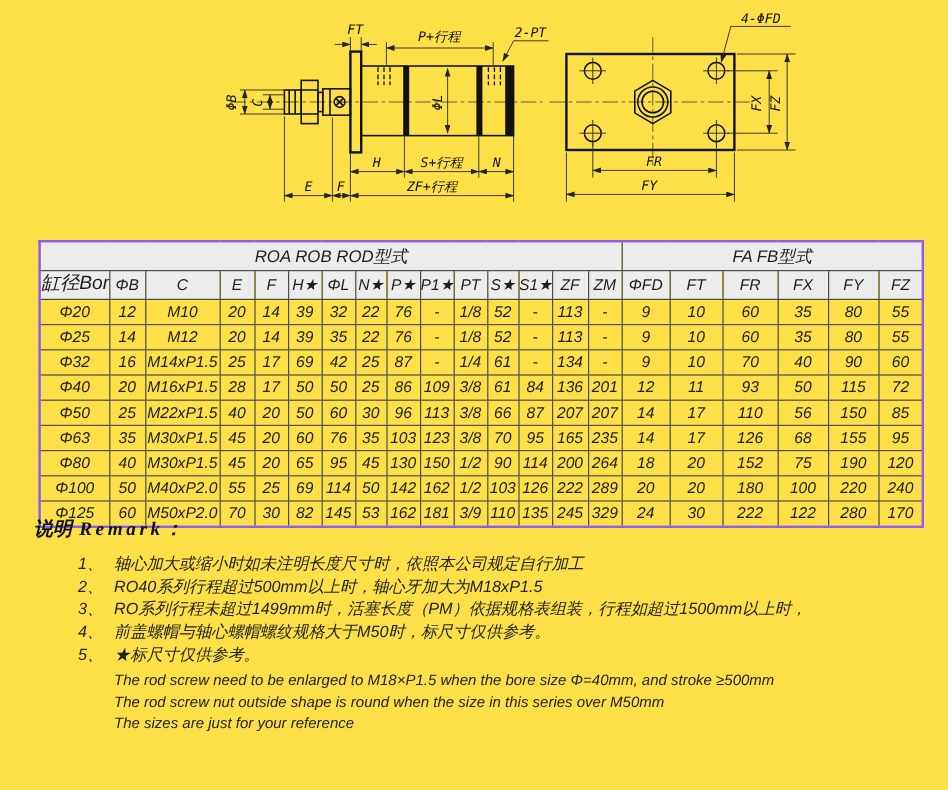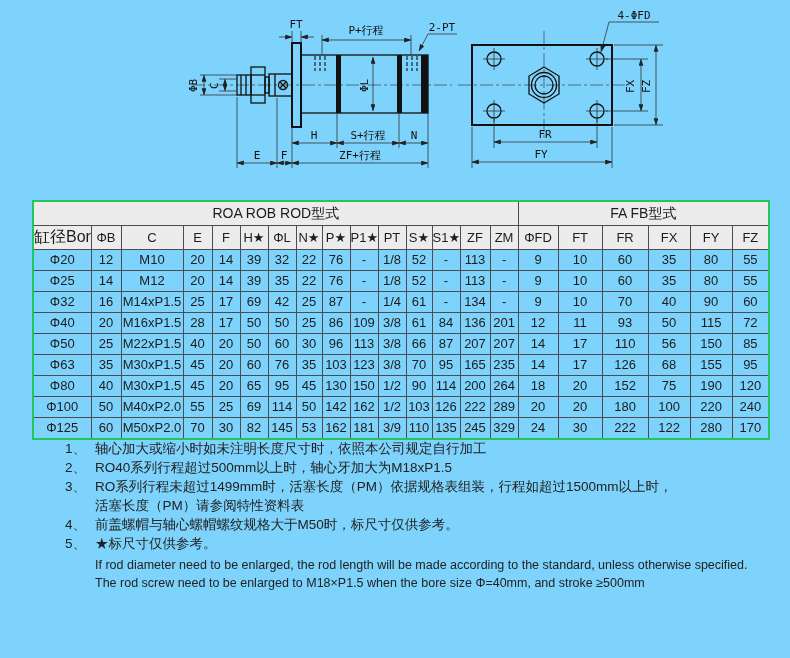--- a/index.html
+++ b/index.html
@@ -1,32 +1,32 @@
 <!DOCTYPE html>
 <html><head>
 <meta charset="utf-8">
 <style>
   html,body{margin:0;padding:0;background:#fff;}
-  .page{position:relative;width:790px;height:658px;background:#7dd3fc;
-        font-family:"Liberation Sans",sans-serif;color:#1c1c1c;overflow:hidden;}
+  .page{position:relative;width:790px;height:658px;background:#fde047;
+        font-family:"Liberation Sans",sans-serif;color:#1c1c1c;overflow:hidden;font-style:italic;}
 
   
   .drawing{position:absolute;left:0;top:0;}
   .geo{stroke:#111;stroke-width:1.3;fill:none;}
   .geo-thick{stroke:#111;stroke-width:2;fill:none;}
   .geo-fill{fill:#111;stroke:none;}
   .dim{stroke:#333;stroke-width:0.8;fill:none;}
   .cl{stroke:#444;stroke-width:0.7;fill:none;stroke-dasharray:13 3 3 3;}
   .portdash{stroke:#111;stroke-width:1.1;fill:none;stroke-dasharray:4 2;}
   .dtext{font-family:"DejaVu Sans Mono","DejaVu Sans",monospace;font-size:11px;fill:#111;}
 
   
   table.dim-table{position:absolute;left:32px;top:200px;width:736px;
     border-collapse:collapse;table-layout:fixed;
-    border:2px solid #22c55e;}
+    border:2px solid #8b5cf6;}
   table.dim-table th,table.dim-table td{
     border:1px solid #4d4d4d;text-align:center;vertical-align:middle;
     padding:0;font-size:13px;font-weight:normal;height:20px;line-height:1.05;
     white-space:nowrap;overflow:hidden;}
   table.dim-table thead th{background:#ececec;height:23px;}
   table.dim-table thead th.group-th{font-size:14px;}
   table.dim-table td.bore-cell{font-size:13px;}
   table.dim-table th.bore-head{font-size:16px;}
 
   
@@ -449,45 +449,45 @@
           <td>30</td>
           <td>222</td>
           <td>122</td>
           <td>280</td>
           <td>170</td>
         </tr>
       </tbody>
   </table>
 
   <div class="remark">
+    <div class="remark-heading">
+      <span>说明</span><span class="en">Remark：</span>
+    </div>
     <div class="cn-list">
         <div class="cn-item">
           <span class="cn-num">1、</span>
           <span class="cn-text">轴心加大或缩小时如未注明长度尺寸时，依照本公司规定自行加工</span>
         </div>
         <div class="cn-item">
           <span class="cn-num">2、</span>
           <span class="cn-text">RO40系列行程超过500mm以上时，轴心牙加大为M18xP1.5</span>
         </div>
         <div class="cn-item">
           <span class="cn-num">3、</span>
           <span class="cn-text">RO系列行程未超过1499mm时，活塞长度（PM）依据规格表组装，行程如超过1500mm以上时，</span>
         </div>
         <div class="cn-item">
-          <span class="cn-num"></span>
-          <span class="cn-text">活塞长度（PM）请参阅特性资料表</span>
-        </div>
-        <div class="cn-item">
           <span class="cn-num">4、</span>
           <span class="cn-text">前盖螺帽与轴心螺帽螺纹规格大于M50时，标尺寸仅供参考。</span>
         </div>
         <div class="cn-item">
           <span class="cn-num">5、</span>
           <span class="cn-text">★标尺寸仅供参考。</span>
         </div>
       </div>
     <div class="en-list">
-        <div class="en-item">If rod diameter need to be enlarged, the rod length will be made according to the standard, unless otherwise specified.</div>
         <div class="en-item">The rod screw need to be enlarged to M18×P1.5 when the bore size Φ=40mm, and stroke ≥500mm</div>
+        <div class="en-item">The rod screw nut outside shape is round when the size in this series over M50mm</div>
+        <div class="en-item">The sizes are just for your reference</div>
       </div>
   </div>
 
 </div>
 
 </body></html>

